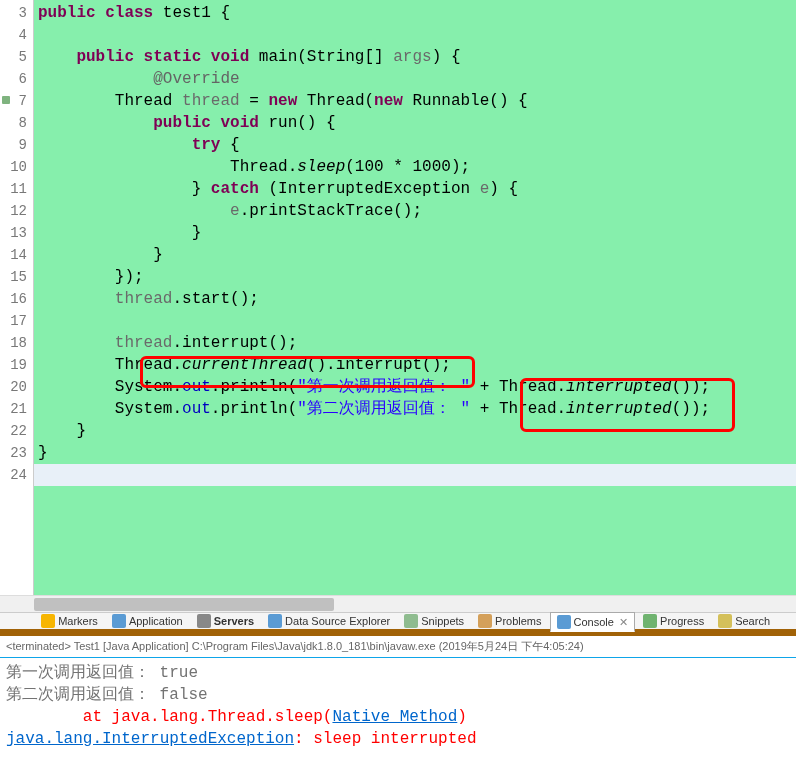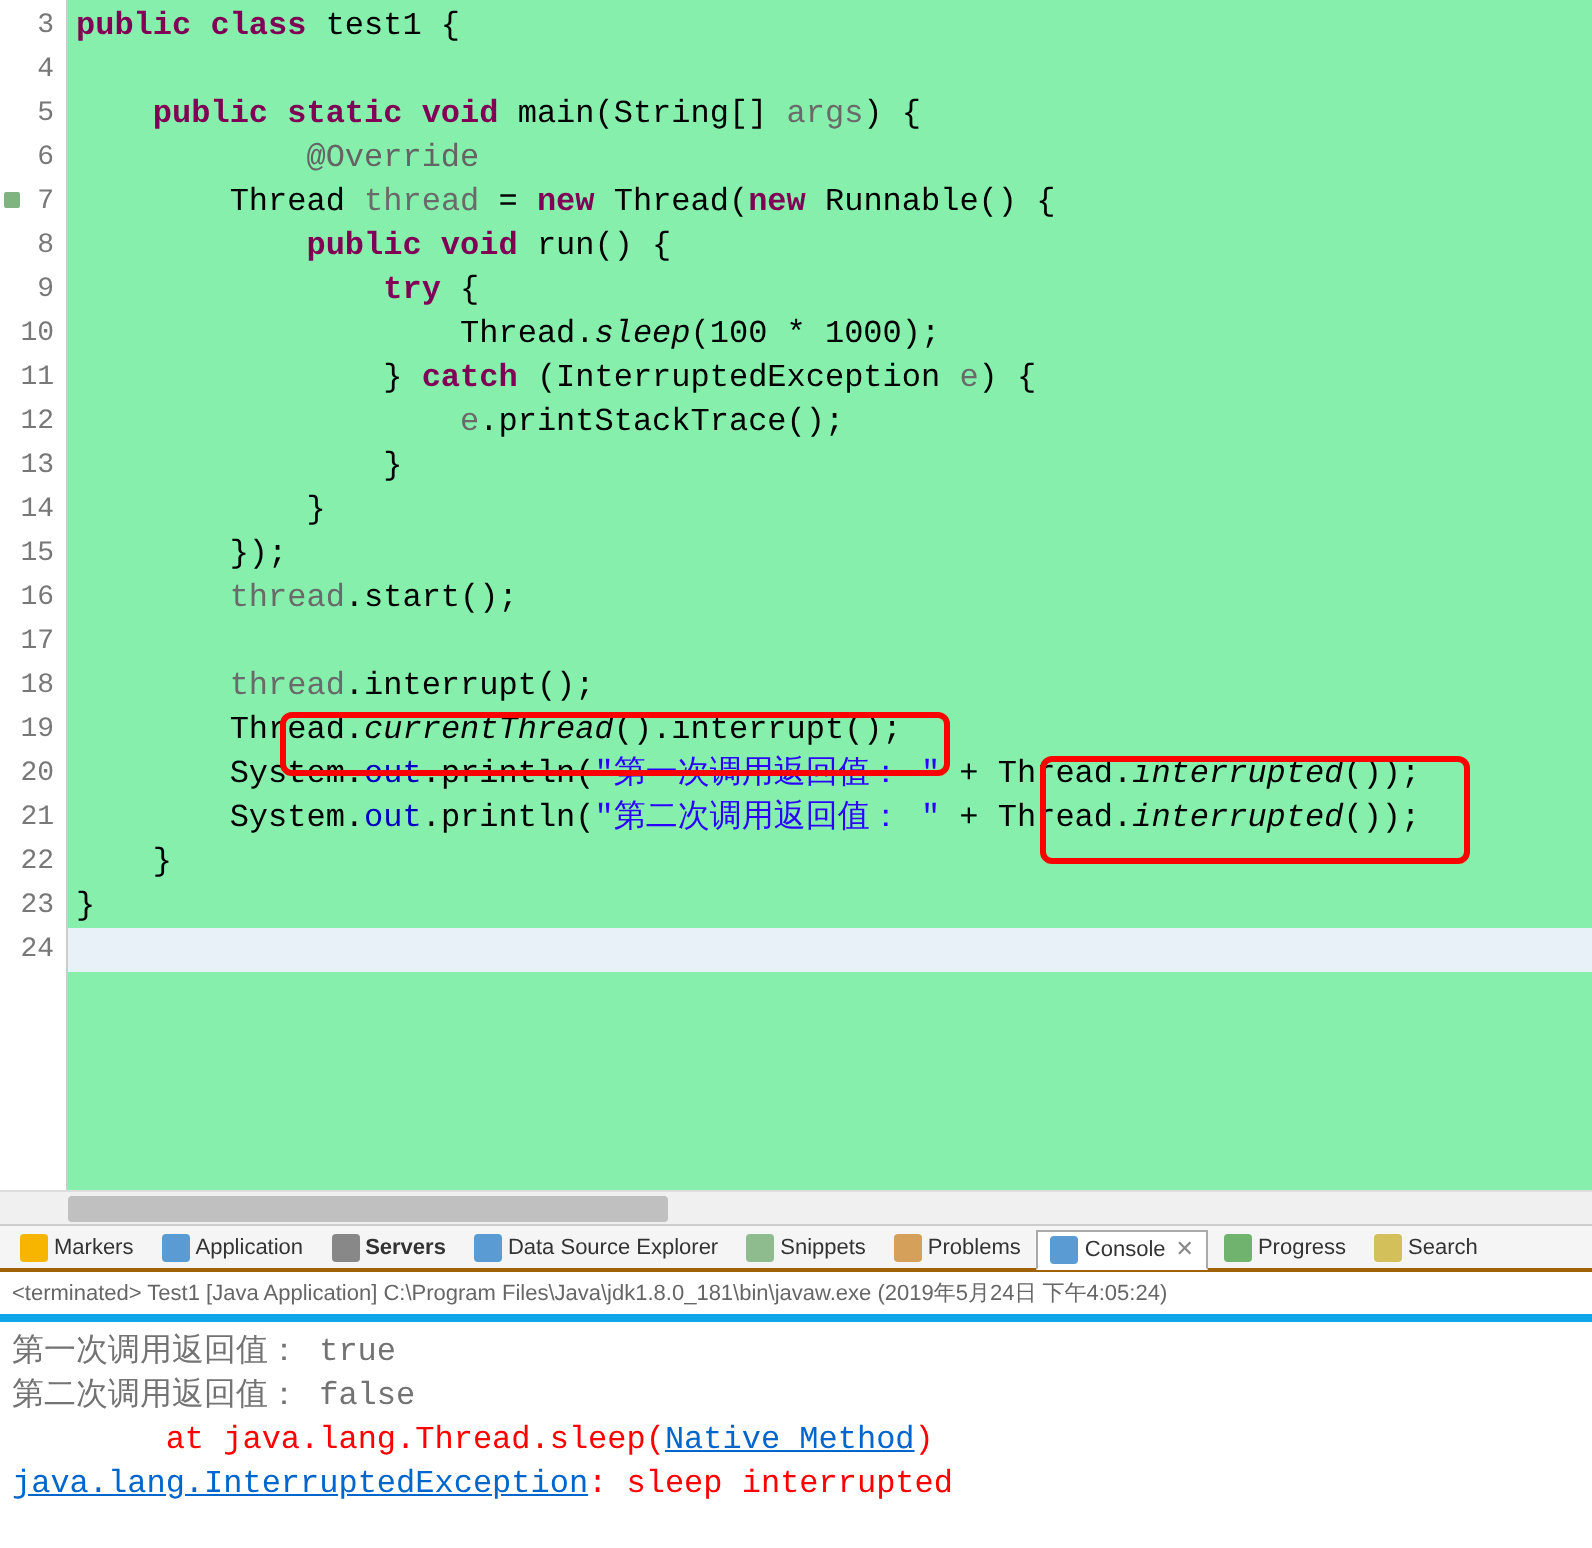--- a/index.html
+++ b/index.html
@@ -13,26 +13,26 @@
 .code .line.cur { background: #e8f0f8; }
 .kw { color: #7f0055; font-weight: bold; }
 .str { color: #2a00ff; }
 .fld { color: #0000c0; }
 .sm { font-style: italic; }
 .prm { color: #6a6a6a; }
 .ann { color: #646464; }
 .redbox { position: absolute; border: 3px solid #ff0000; border-radius: 6px; pointer-events: none; }
 .scrollh { height: 17px; background: #f0f0f0; border-top: 1px solid #ddd; position: relative; }
 .scrollh .thumb { position: absolute; left: 34px; top: 2px; height: 13px; width: 300px; background: #c0c0c0; border-radius: 2px; }
-.tabs { display: flex; align-items: center; height: 24px; background: #f5f5f5; border-top: 1px solid #ccc; border-bottom: 2px solid #a16207; font-family: Tahoma, sans-serif; font-size: 11px; padding: 0 4px; gap: 2px; }
+.tabs { display: flex; align-items: center; height: 24px; background: #f5f5f5; border-top: 1px solid #ccc; border-bottom: 7px solid #a16207; font-family: Tahoma, sans-serif; font-size: 11px; padding: 0 20px; gap: 2px; justify-content: flex-end; }
 .tab { display: flex; align-items: center; gap: 3px; padding: 2px 6px; color: #333; cursor: pointer; }
 .tab.active { background: #fff; border: 1px solid #aaa; border-bottom: 1px solid #fff; position: relative; top: 1px; }
 .ticon { width: 14px; height: 14px; display: inline-block; }
 .tab .x { color: #888; margin-left: 2px; }
-.termline { font-family: Tahoma, sans-serif; font-size: 11px; color: #666; padding: 3px 6px; border-bottom: 4px solid #0ea5e9; }
+.termline { font-family: Tahoma, sans-serif; font-size: 11px; color: #666; padding: 3px 6px; border-bottom: 1px solid #0ea5e9; }
 .console { padding: 4px 6px; font-size: 16px; line-height: 22px; }
 .console .out { color: #737373; }
 .console .err { color: #ff0000; }
 .console .lnk { color: #0066cc; text-decoration: underline; }
 </style>
 </head>
 <body>
 
 <div class="editor">
   <div class="gutter" id="gutter">

